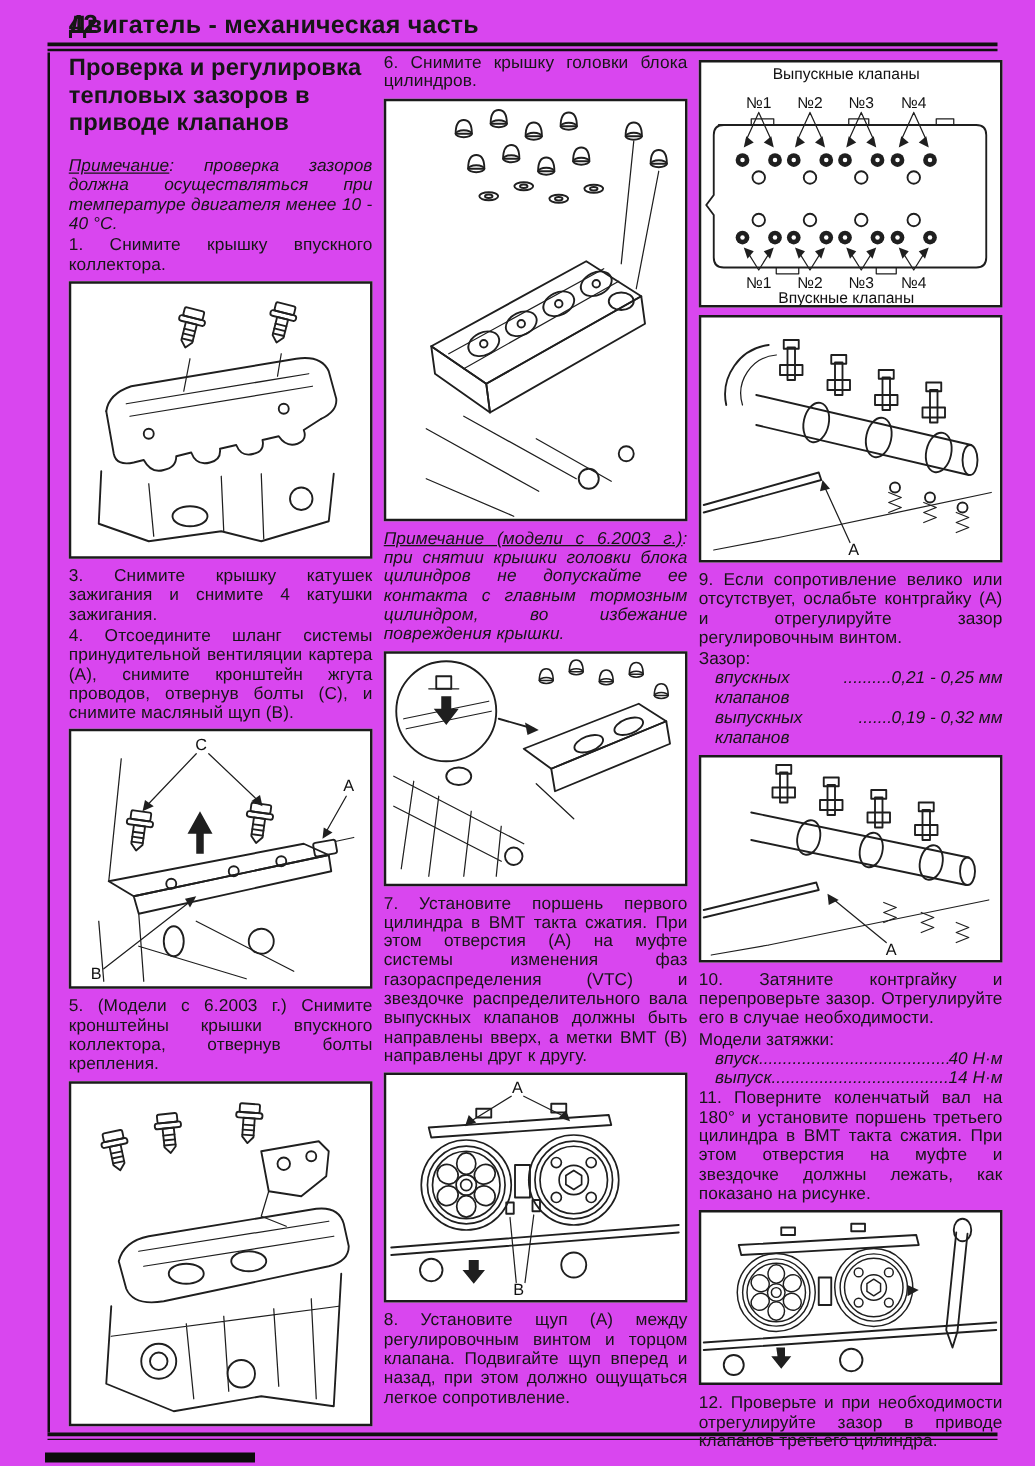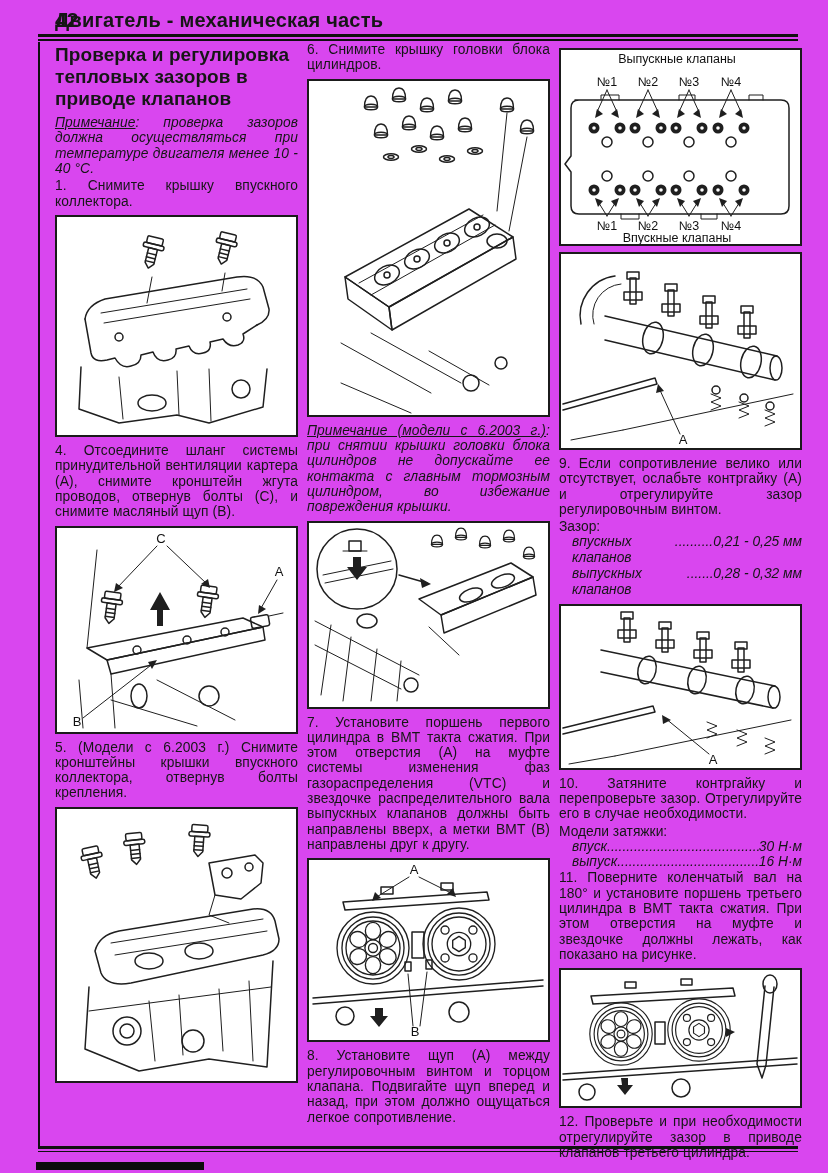--- a/index.html
+++ b/index.html
@@ -14,21 +14,21 @@
   .rule-a,.rule-b{position:absolute;left:38px;right:30px;}
   .rule-a{top:34px;height:3px;background:#101010;}
   .rule-b{top:39px;height:1.6px;background:#101010;}
   .vrule{position:absolute;left:38px;top:42px;width:2px;height:1104px;background:#101010;}
   .frule-a{position:absolute;left:38px;right:30px;top:1146px;height:2.6px;background:#101010;}
   .frule-b{position:absolute;left:38px;right:30px;top:1151px;height:1.4px;background:#101010;}
   .fbar{position:absolute;left:36px;top:1162px;width:168px;height:8px;background:#0c0c0c;}
   
   .cols{position:absolute;top:42px;left:55px;display:flex;gap:9px;}
   .col{width:243px;flex:0 0 243px;}
-  .sec-title{font-size:19px;line-height:1.16;font-weight:bold;margin:2px 0 5px;letter-spacing:.1px;}
+  .sec-title{font-size:19px;line-height:1.16;font-weight:bold;margin:2px 0 15px;letter-spacing:.1px;}
   p.para{margin:0 0 2px;font-size:13.8px;line-height:1.11;text-align:justify;letter-spacing:.1px;}
   p.note{font-style:italic;}
   .nlbl{text-decoration:underline;}
   .spec-title{font-size:13.8px;margin:0;}
   .spec-row{display:flex;font-style:italic;font-size:13.8px;line-height:1.15;padding-left:13px;}
   .spec-row .lead{flex:1 1 auto;overflow:hidden;white-space:nowrap;min-width:6px;}
   .spec-row .val{white-space:nowrap;}
   
   .fig{border:2px solid #1b1b1b;margin:6px 0;background:#fff;}
   .fig svg{display:block;}
@@ -118,20 +118,21 @@
           <path class="thin" d="M44,96 L190,72 M47,106 L193,82"></path>
           <circle cx="62" cy="120" r="4"></circle>
             <circle cx="170" cy="100" r="4"></circle>
           <path d="M24,150 L22,192 L62,206 L120,198 L152,206 L206,190 L210,152"></path>
           <path class="thin" d="M62,160 L66,202 M120,154 L122,198 M152,152 L154,204"></path>
           <ellipse cx="95" cy="186" rx="14" ry="8"></ellipse>
           <circle cx="184" cy="172" r="9"></circle>
         </svg>
       </div>
 
+      <p class="para">3. Снимите крышку катушек зажигания и снимите 4 катушки зажигания.</p>
       <p class="para">4. Отсоедините шланг системы принудительной вентиляции картера (А), снимите кронштейн жгута проводов, отвернув болты (С), и снимите масляный щуп (В).</p>
 
       <div class="fig">
         <svg class="art" width="239" height="204" viewBox="0 0 239 204">
           <text class="t" x="104" y="15" text-anchor="middle">C</text>
           <path class="thin" d="M100,18 L60,60 M110,18 L150,56"></path>
           <path class="f" d="M57,64 l2,-9 7,5 z"></path>
             <path class="f" d="M153,60 l-2,-9 -7,5 z"></path>
           <use href="#bolt" transform="translate(54,80) rotate(8)"></use>
           <use href="#bolt" transform="translate(150,74) rotate(8)"></use>
@@ -396,21 +397,21 @@
       <p class="para">9. Если сопротивление велико или отсутствует, ослабьте контргайку (А) и отрегулируйте зазор регулировочным винтом.</p>
       <p class="spec-title">Зазор:</p>
       <div class="spec-row">
         <span>впускных клапанов</span>
         <span class="lead">............</span>
         <span class="val">0,21 - 0,25 мм</span>
       </div>
       <div class="spec-row">
         <span>выпускных клапанов</span>
         <span class="lead">........</span>
-        <span class="val">0,28 - 0,32 мм</span>
+        <span class="val">0,19 - 0,32 мм</span>
       </div>
 
       <div class="fig">
         <svg class="art" width="239" height="162" viewBox="0 0 239 162">
           <path d="M40,44 L214,80 M40,66 L212,102"></path>
           <ellipse cx="213" cy="91" rx="6" ry="11"></ellipse>
           <ellipse cx="86" cy="64" rx="9" ry="14" transform="rotate(12 86 64)"></ellipse>
           <ellipse cx="136" cy="74" rx="9" ry="14" transform="rotate(12 136 74)"></ellipse>
           <ellipse cx="184" cy="84" rx="9" ry="14" transform="rotate(12 184 84)"></ellipse>
           <g>
@@ -434,26 +435,26 @@
           <path class="thin" d="M148,148 L104,112"></path>
           <path class="f" d="M101,109 l1,9 8,-4 z"></path>
         </svg>
       </div>
 
       <p class="para">10. Затяните контргайку и перепроверьте зазор. Отрегулируйте его в случае необходимости.</p>
       <p class="spec-title">Модели затяжки:</p>
       <div class="spec-row">
         <span>впуск</span>
         <span class="lead">...........................................................</span>
-        <span class="val">30 Н·м</span>
+        <span class="val">40 Н·м</span>
       </div>
       <div class="spec-row">
         <span>выпуск</span>
         <span class="lead">..........................................................</span>
-        <span class="val">16 Н·м</span>
+        <span class="val">14 Н·м</span>
       </div>
       <p class="para">11. Поверните коленчатый вал на 180° и установите поршень третьего цилиндра в ВМТ такта сжатия. При этом отверстия на муфте и звездочке должны лежать, как показано на рисунке.</p>
 
       <div class="fig">
         <svg class="art" width="239" height="136" viewBox="0 0 239 136">
           <path d="M30,26 L172,18 L174,26 L32,34 Z"></path>
           <rect x="64" y="12" width="11" height="6"></rect>
             <rect x="120" y="9" width="11" height="6"></rect>
           <use href="#spkA" transform="translate(60,64) scale(0.78)"></use>
           <use href="#spkB" transform="translate(138,60) scale(0.78)"></use>

